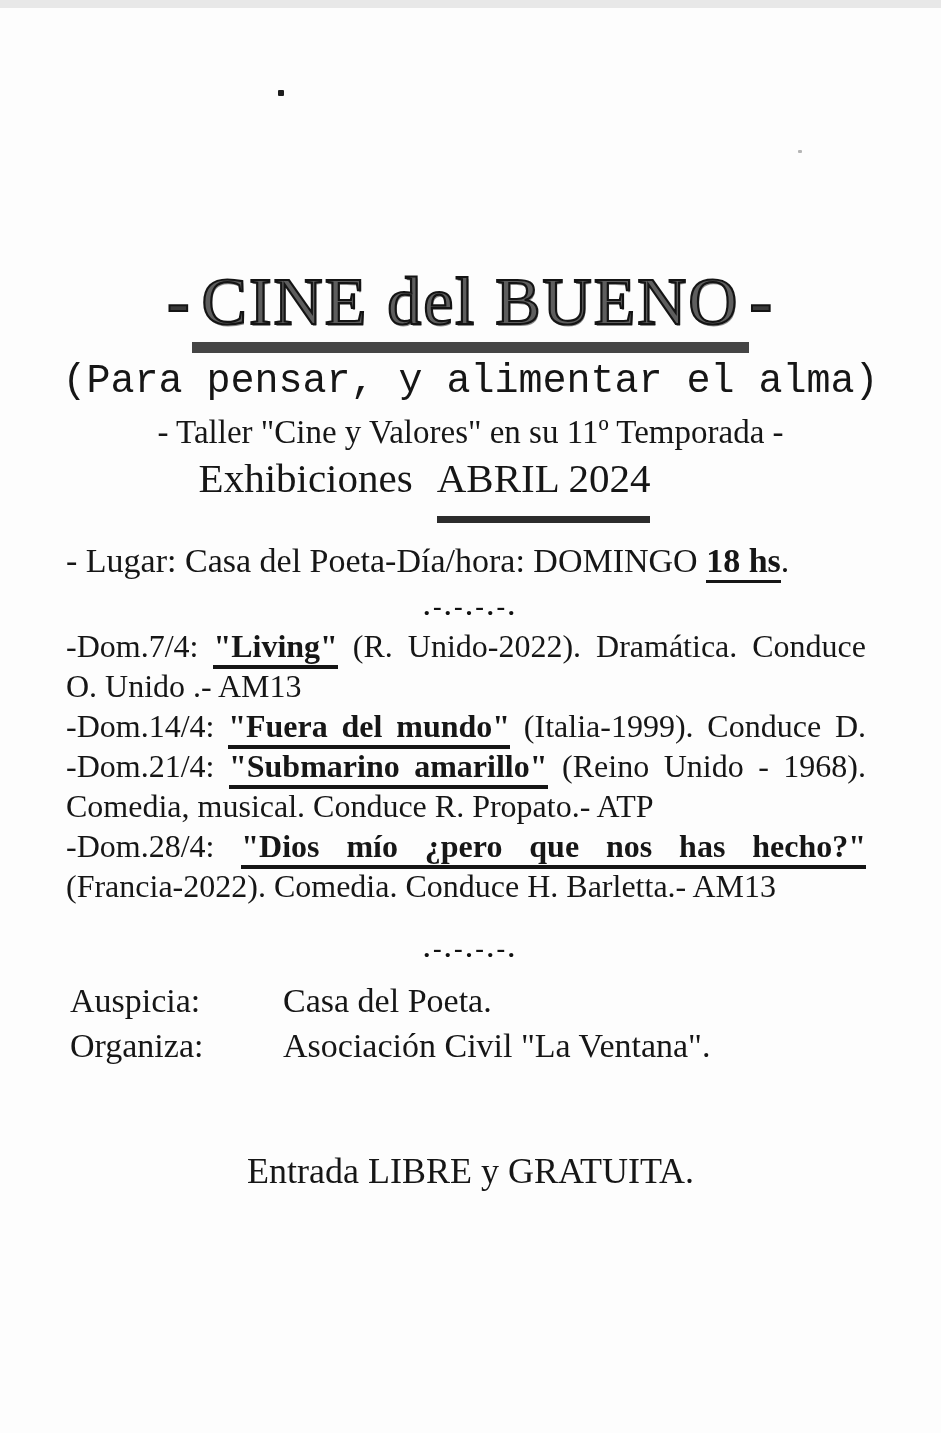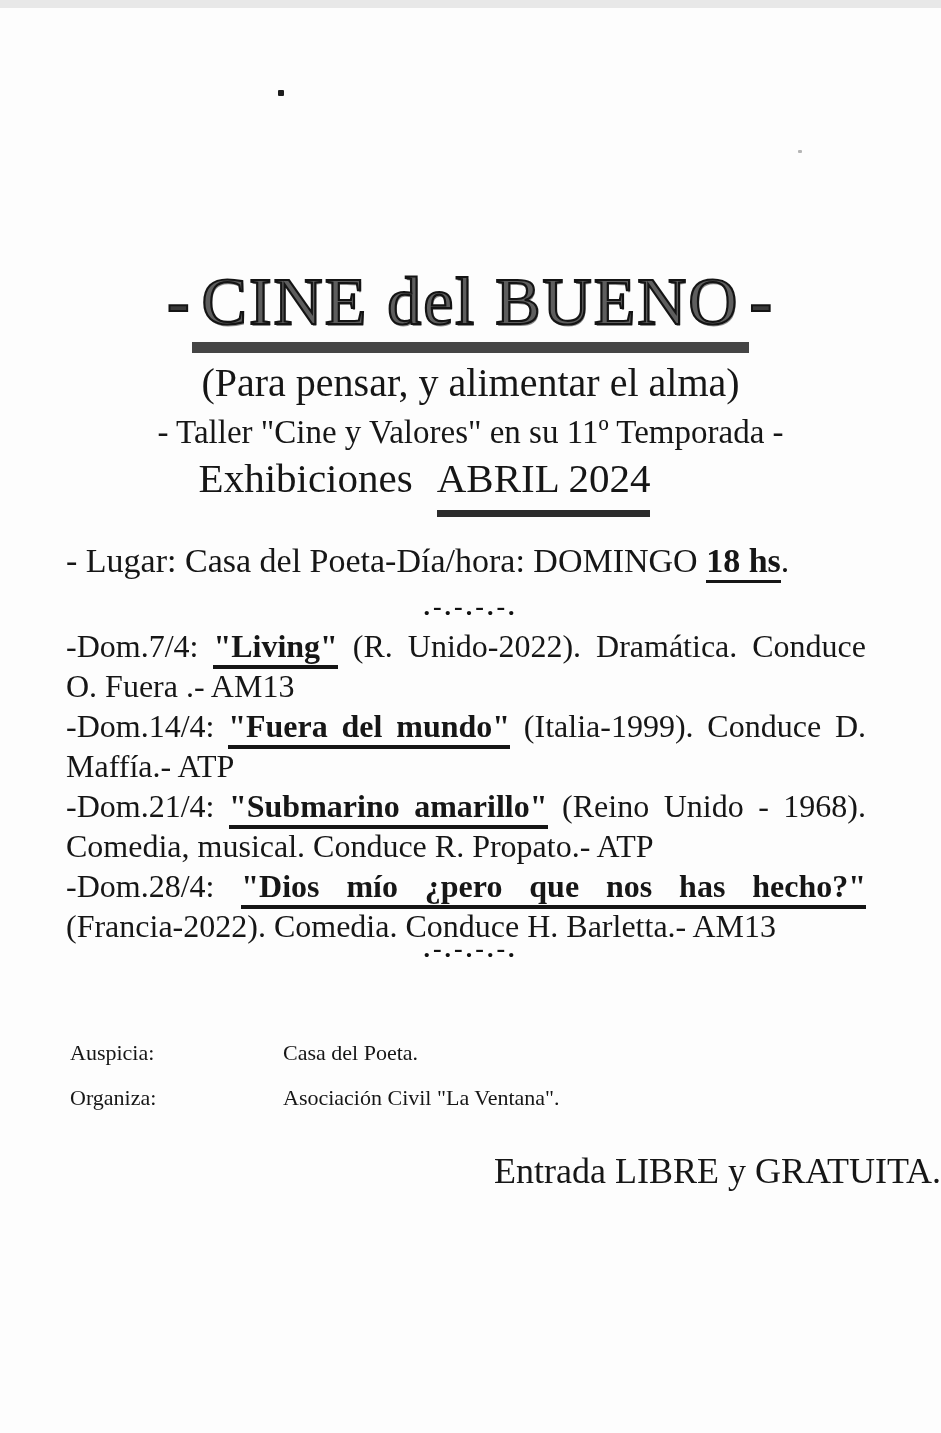--- a/index.html
+++ b/index.html
@@ -40,31 +40,31 @@
     border-bottom: 11px solid #454545;
     padding: 0 10px 3px 10px;
   }
   .t-dash {
     color: #3a3a3a;
     -webkit-text-stroke: 2px #141414;
     font-weight: bold;
   }
 
   
-  .subtitle1 { top: 351px; text-align: center; font-size: 40px; }
+  .subtitle1 { top: 351px; text-align: center; font-size: 40px; font-family: Liberation Mono, monospace; }
   .subtitle2 { top: 406px; text-align: center; font-size: 33px; }
   .exhibitions {
     top: 446px;
     text-align: center;
     font-size: 41px;
     padding-right: 92px;
   }
   .abril {
     border-bottom: 7px solid #2c2c2c;
-    padding-bottom: 9px;
+    padding-bottom: 15px;
     margin-left: 24px;
     font-family: Liberation Serif, serif;
   }
 
   
   .venue {
     position: absolute;
     top: 534px;
     left: 66px;
     font-size: 34px;
@@ -102,29 +102,29 @@
   }
   .movie-title {
     font-weight: bold;
     border-bottom: 4px solid #151515;
     padding-bottom: 1px;
   }
 
   
   .credits {
     position: absolute;
-    top: 1022px;
+    top: 970px;
     left: 70px;
-    font-size: 22px;
+    font-size: 34px;
   }
   .credit-row { display: flex; line-height: 45px; }
   .credit-label { width: 213px; }
 
   
-  .footer { top: 1142px; text-align: right; font-size: 36px; }
+  .footer { top: 1142px; text-align: center; font-size: 36px; }
 </style>
 </head>
 <body>
 
 <div class="page">
 
   <div class="speck s1"></div>
   <div class="speck s2"></div>
 
   <div class="abs title-block"><span class="t-dash">-</span><span class="t-main">CINE del BUENO</span><span class="t-dash">-</span></div>
@@ -140,30 +140,27 @@
   <div class="abs sep sep1">.-.-.-.-.</div>
 
   <div class="screenings">
 
     <div class="s-line justify">
       <span>-Dom.7/4:</span>
       <span class="movie-title">"Living"</span>
       <span>(R. Unido-2022). Dramática. Conduce</span>
     </div>
     <div class="s-line">
-      <span>O. Fuera .- AM13</span>
+      <span>O. Unido .- AM13</span>
     </div>
 
     <div class="s-line justify">
       <span>-Dom.14/4:</span>
       <span class="movie-title">"Fuera del mundo"</span>
       <span>(Italia-1999). Conduce D.</span>
-    </div>
-    <div class="s-line">
-      <span>Maffía.- ATP</span>
     </div>
 
     <div class="s-line justify">
       <span>-Dom.21/4:</span>
       <span class="movie-title">"Submarino amarillo"</span>
       <span>(Reino Unido - 1968).</span>
     </div>
     <div class="s-line">
       <span>Comedia, musical. Conduce R. Propato.- ATP</span>
     </div>

